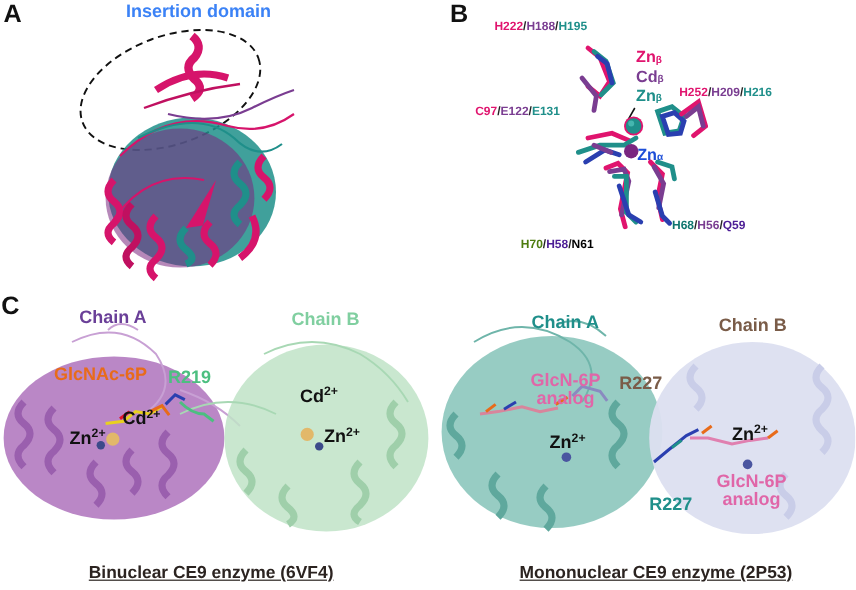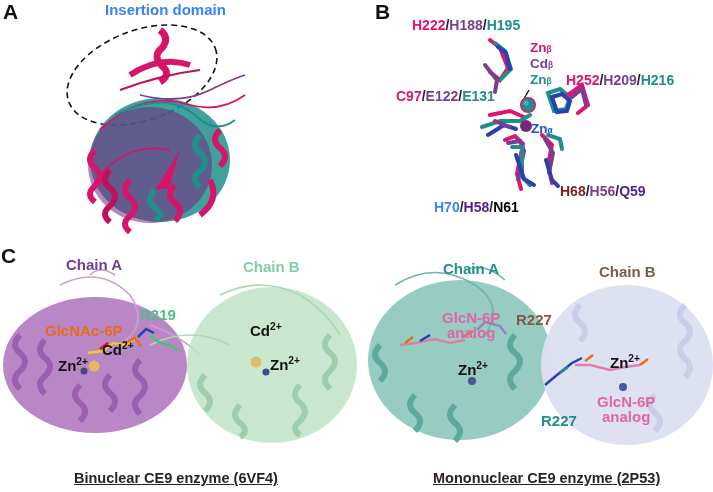--- a/index.html
+++ b/index.html
@@ -2,21 +2,21 @@
 <html><head>
 <meta charset="utf-8">
 <style>
   html, body { margin:0; padding:0; background:#ffffff; }
   body { width:713px; height:492px; position:relative; overflow:hidden;
          font-family:"Liberation Sans", sans-serif; }
   .abs { position:absolute; }
   .panel-letter { font-weight:bold; font-size:21px; color:#111; }
   .lbl { font-weight:bold; white-space:nowrap; }
   .t-title { font-size:15px; color:#3b82f6; }
-  .res { font-size:14px; }
+  .res { font-size:10px; }
   .metal { font-size:13.5px; }
   .caption { font-size:14.5px; color:#2b2320;text-decoration:underline; }
   sup { font-size:0.68em; vertical-align:0.55em; }
   sub { font-size:0.62em; vertical-align:-0.05em; }
   svg { position:absolute; }
 </style>
 </head>
 <body>
 
 <div class="abs panel-letter" style="left:3px;top:0px;">A</div>
@@ -57,24 +57,24 @@
 <div class="abs lbl res" style="left:412px;top:17px;">
   <span style="color:#e0146e">H222</span><span style="color:#222">/</span><span style="color:#7a3d91">H188</span><span style="color:#222">/</span><span style="color:#1f8f8a">H195</span>
 </div>
 <div class="abs lbl res" style="left:566px;top:72px;">
   <span style="color:#e0146e">H252</span><span style="color:#222">/</span><span style="color:#7a3d91">H209</span><span style="color:#222">/</span><span style="color:#1f8f8a">H216</span>
 </div>
 <div class="abs lbl res" style="left:396px;top:88px;">
   <span style="color:#e0146e">C97</span><span style="color:#222">/</span><span style="color:#7a3d91">E122</span><span style="color:#222">/</span><span style="color:#1f8f8a">E131</span>
 </div>
 <div class="abs lbl res" style="left:560px;top:183px;">
-  <span style="color:#7f1d1d">H68</span><span style="color:#222">/</span><span style="color:#7a3d91">H56</span><span style="color:#222">/</span><span style="color:#4c1d95">Q59</span>
+  <span style="color:#0f766e">H68</span><span style="color:#222">/</span><span style="color:#7a3d91">H56</span><span style="color:#222">/</span><span style="color:#4c1d95">Q59</span>
 </div>
 <div class="abs lbl res" style="left:434px;top:199px;">
-  <span style="color:#3b82f6">H70</span><span style="color:#222">/</span><span style="color:#4c1d95">H58</span><span style="color:#222">/</span><span style="color:#000000">N61</span>
+  <span style="color:#4d7c0f">H70</span><span style="color:#222">/</span><span style="color:#4c1d95">H58</span><span style="color:#222">/</span><span style="color:#000000">N61</span>
 </div>
 
 <div class="abs lbl metal" style="left:530px;top:40px;color:#e0146e;"><span>Zn</span><sub>β</sub></div>
 <div class="abs lbl metal" style="left:530px;top:56px;color:#7a3d91;"><span>Cd</span><sub>β</sub></div>
 <div class="abs lbl metal" style="left:530px;top:72px;color:#1f8f8a;"><span>Zn</span><sub>β</sub></div>
 <div class="abs lbl metal" style="left:531px;top:121px;color:#1d4ed8;"><span>Zn</span><sub>α</sub></div>
 
 <svg style="left:450px;top:35px;" width="140" height="165" viewBox="0 0 140 165">
   <line x1="79" y1="55" x2="71" y2="69" stroke="#111" stroke-width="1.3"></line>
 
@@ -159,21 +159,21 @@
   </g>
 
   <circle cx="94" cy="101" r="5.5" fill="#e2b86a"></circle>
   <circle cx="84" cy="106" r="3.5" fill="#3c4a8a"></circle>
   <circle cx="256" cy="97" r="5.5" fill="#e2b86a"></circle>
   <circle cx="266" cy="107" r="3.5" fill="#3c4a8a"></circle>
 </svg>
 
 <div class="abs lbl t-title" style="left:66px;top:256px;color:#6a3f98;">Chain A</div>
 <div class="abs lbl t-title" style="left:243px;top:258px;color:#80cfa0;">Chain B</div>
-<div class="abs lbl t-title" style="left:45px;top:304px;color:#e86b1a;margin-top:18px;">GlcNAc-6P</div>
+<div class="abs lbl t-title" style="left:45px;top:304px;color:#e86b1a;">GlcNAc-6P</div>
 <div class="abs lbl t-title" style="left:140px;top:306px;color:#4cbf80;">R219</div>
 <div class="abs lbl t-title" style="left:102px;top:340px;color:#111;"><span>Cd</span><sup>2+</sup></div>
 <div class="abs lbl t-title" style="left:58px;top:356px;color:#111;"><span>Zn</span><sup>2+</sup></div>
 <div class="abs lbl t-title" style="left:250px;top:321px;color:#111;"><span>Cd</span><sup>2+</sup></div>
 <div class="abs lbl t-title" style="left:270px;top:355px;color:#111;"><span>Zn</span><sup>2+</sup></div>
 <div class="abs lbl caption" style="left:74px;top:470px;">Binuclear CE9 enzyme (6VF4)</div>
 
 <svg style="left:365px;top:265px;" width="348" height="185" viewBox="0 0 348 185">
   <g fill="#8cc6bc" opacity="0.9">
     <ellipse cx="95" cy="95" rx="92" ry="80"></ellipse>

